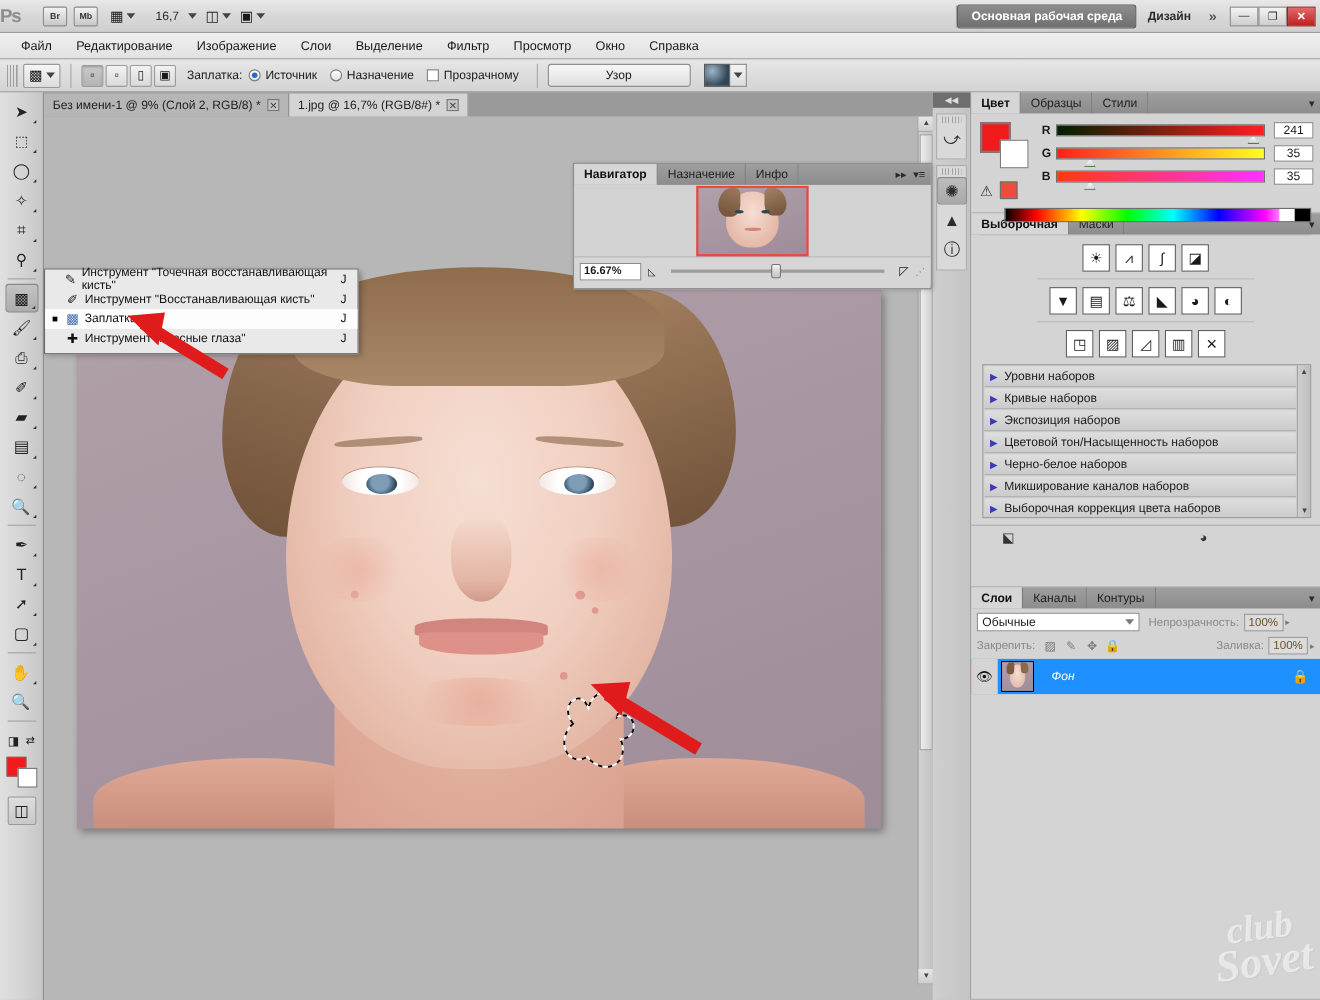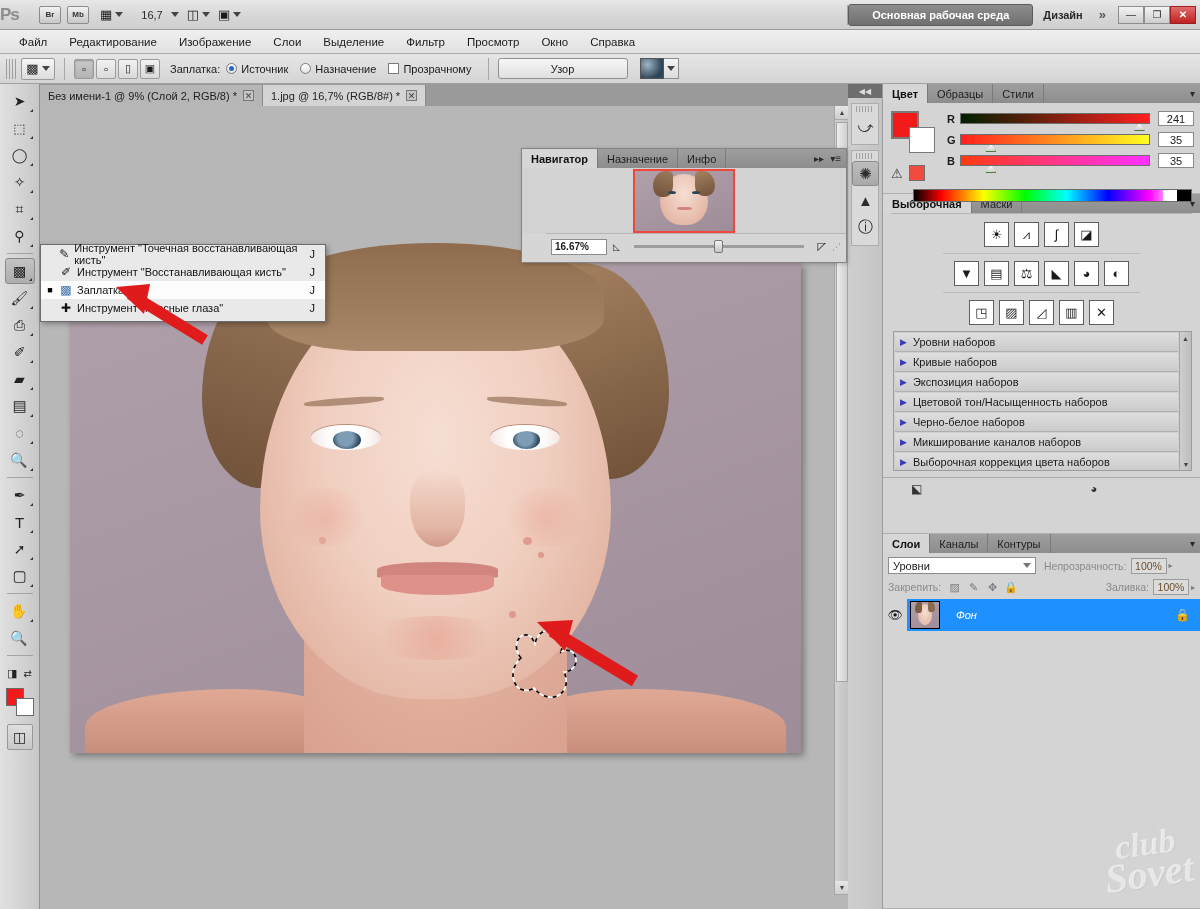--- a/index.html
+++ b/index.html
@@ -33,21 +33,21 @@
     font-size: 8px; font-weight: bold; color:#333;
   }
   .tb-icon-btn {
     height:20px; margin-left:8px; display:flex; align-items:center; gap:3px;
   }
   .mini-caret { width:0;height:0;border-left:4px solid transparent;border-right:4px solid transparent;border-top:5px solid #444; }
   .zoomval { margin-left:18px; font-size:11px; color:#2a2a2a; }
   .ws-active {
     background: linear-gradient(to bottom,#8d8d8d,#6f6f6f);
     color:#fff; font-weight:bold; font-size:11px;
-    padding:4px 23px; border-radius:3px; border:1px solid #5c5c5c;
+    padding:4px 12px; border-radius:3px; border:1px solid #5c5c5c;
   }
   .ws-item { font-weight:bold; font-size:11px; color:#2a2a2a; padding:0 10px; }
   .chev { color:#555; font-size:13px; font-weight:bold; padding:0 6px;}
   .wincontrols { display:flex; margin-left:6px; margin-right:4px; }
   .winbtn {
     width:26px;height:18px; border:1px solid #8e8e8e;
     background:linear-gradient(to bottom,#f4f4f4,#cdcdcd);
     display:flex;align-items:center;justify-content:center;
     font-size:10px; color:#333;
   }
@@ -216,21 +216,21 @@
     box-shadow:1px 1px 4px rgba(0,0,0,.22);
   }
   .ptabs{height:19px;background:linear-gradient(to bottom,#a9a9a9,#979797);display:flex;align-items:stretch;}
   .ptab{padding:0 9px;display:flex;align-items:center;font-size:11px;color:#1e1e1e;
     background:linear-gradient(to bottom,#9e9e9e,#8d8d8d);border-right:1px solid #7b7b7b;}
   .ptab.on{background:#d6d6d6;color:#111;font-weight:bold;}
   .ptab-sp{flex:1;background:linear-gradient(to bottom,#9e9e9e,#8d8d8d);display:flex;align-items:center;justify-content:flex-end;padding-right:5px;gap:6px;}
   .ptmenu{font-size:10px;color:#2a2a2a;}
   .nav-body{height:65px;background:#d2d2d2;display:flex;align-items:center;justify-content:center;}
   .nav-thumb{width:102px;height:64px;border:2px solid #f1463c;position:relative;overflow:hidden;background:#a8939f;}
-  .nav-foot{height:26px;background:#d6d6d6;display:flex;align-items:center;padding:0 5px;gap:6px;border-top:1px solid #b6b6b6;margin-left:24px;}
+  .nav-foot{height:26px;background:#d6d6d6;display:flex;align-items:center;padding:0 5px;gap:6px;border-top:1px solid #b6b6b6;}
   .nav-zoom{width:56px;height:16px;background:#fff;border:1px solid #8d8d8d;font-size:10px;
     display:flex;align-items:center;padding-left:3px;font-weight:bold;}
   .nav-slider{flex:1;height:3px;background:#9d9d9d;position:relative;margin:0 8px;}
   .nav-knob{position:absolute;left:47%;top:-5px;width:9px;height:13px;border-radius:2px;
     background:linear-gradient(to bottom,#f2f2f2,#c4c4c4);border:1px solid #777;}
 
   
   .dockstrip{
     position:absolute;left:848px;top:84px;width:35px;height:825px;
     background:linear-gradient(to right,#cfcfcf,#c4c4c4);border-right:1px solid #9a9a9a;
@@ -775,21 +775,21 @@
       <div class="panel-tabs">
         <div class="ptab on">Слои</div>
         <div class="ptab">Каналы</div>
         <div class="ptab">Контуры</div>
         <div class="ptab-sp">
           <span class="ptmenu">▾</span>
         </div>
       </div>
       <div class="lay-row1">
         <div class="blendsel">
-          <span>Уровни</span>
+          <span>Обычные</span>
           <span class="bs-caret"></span>
         </div>
         <span class="dimlab">Непрозрачность:</span>
         <div class="numbox">100%</div>
         <span class="numcaret">▸</span>
       </div>
       <div class="lay-row2">
         <span class="dimlab" style="margin-left:0;margin-right:6px;">Закрепить:</span>
         <span class="lockic">▨</span>
         <span class="lockic">✎</span>

